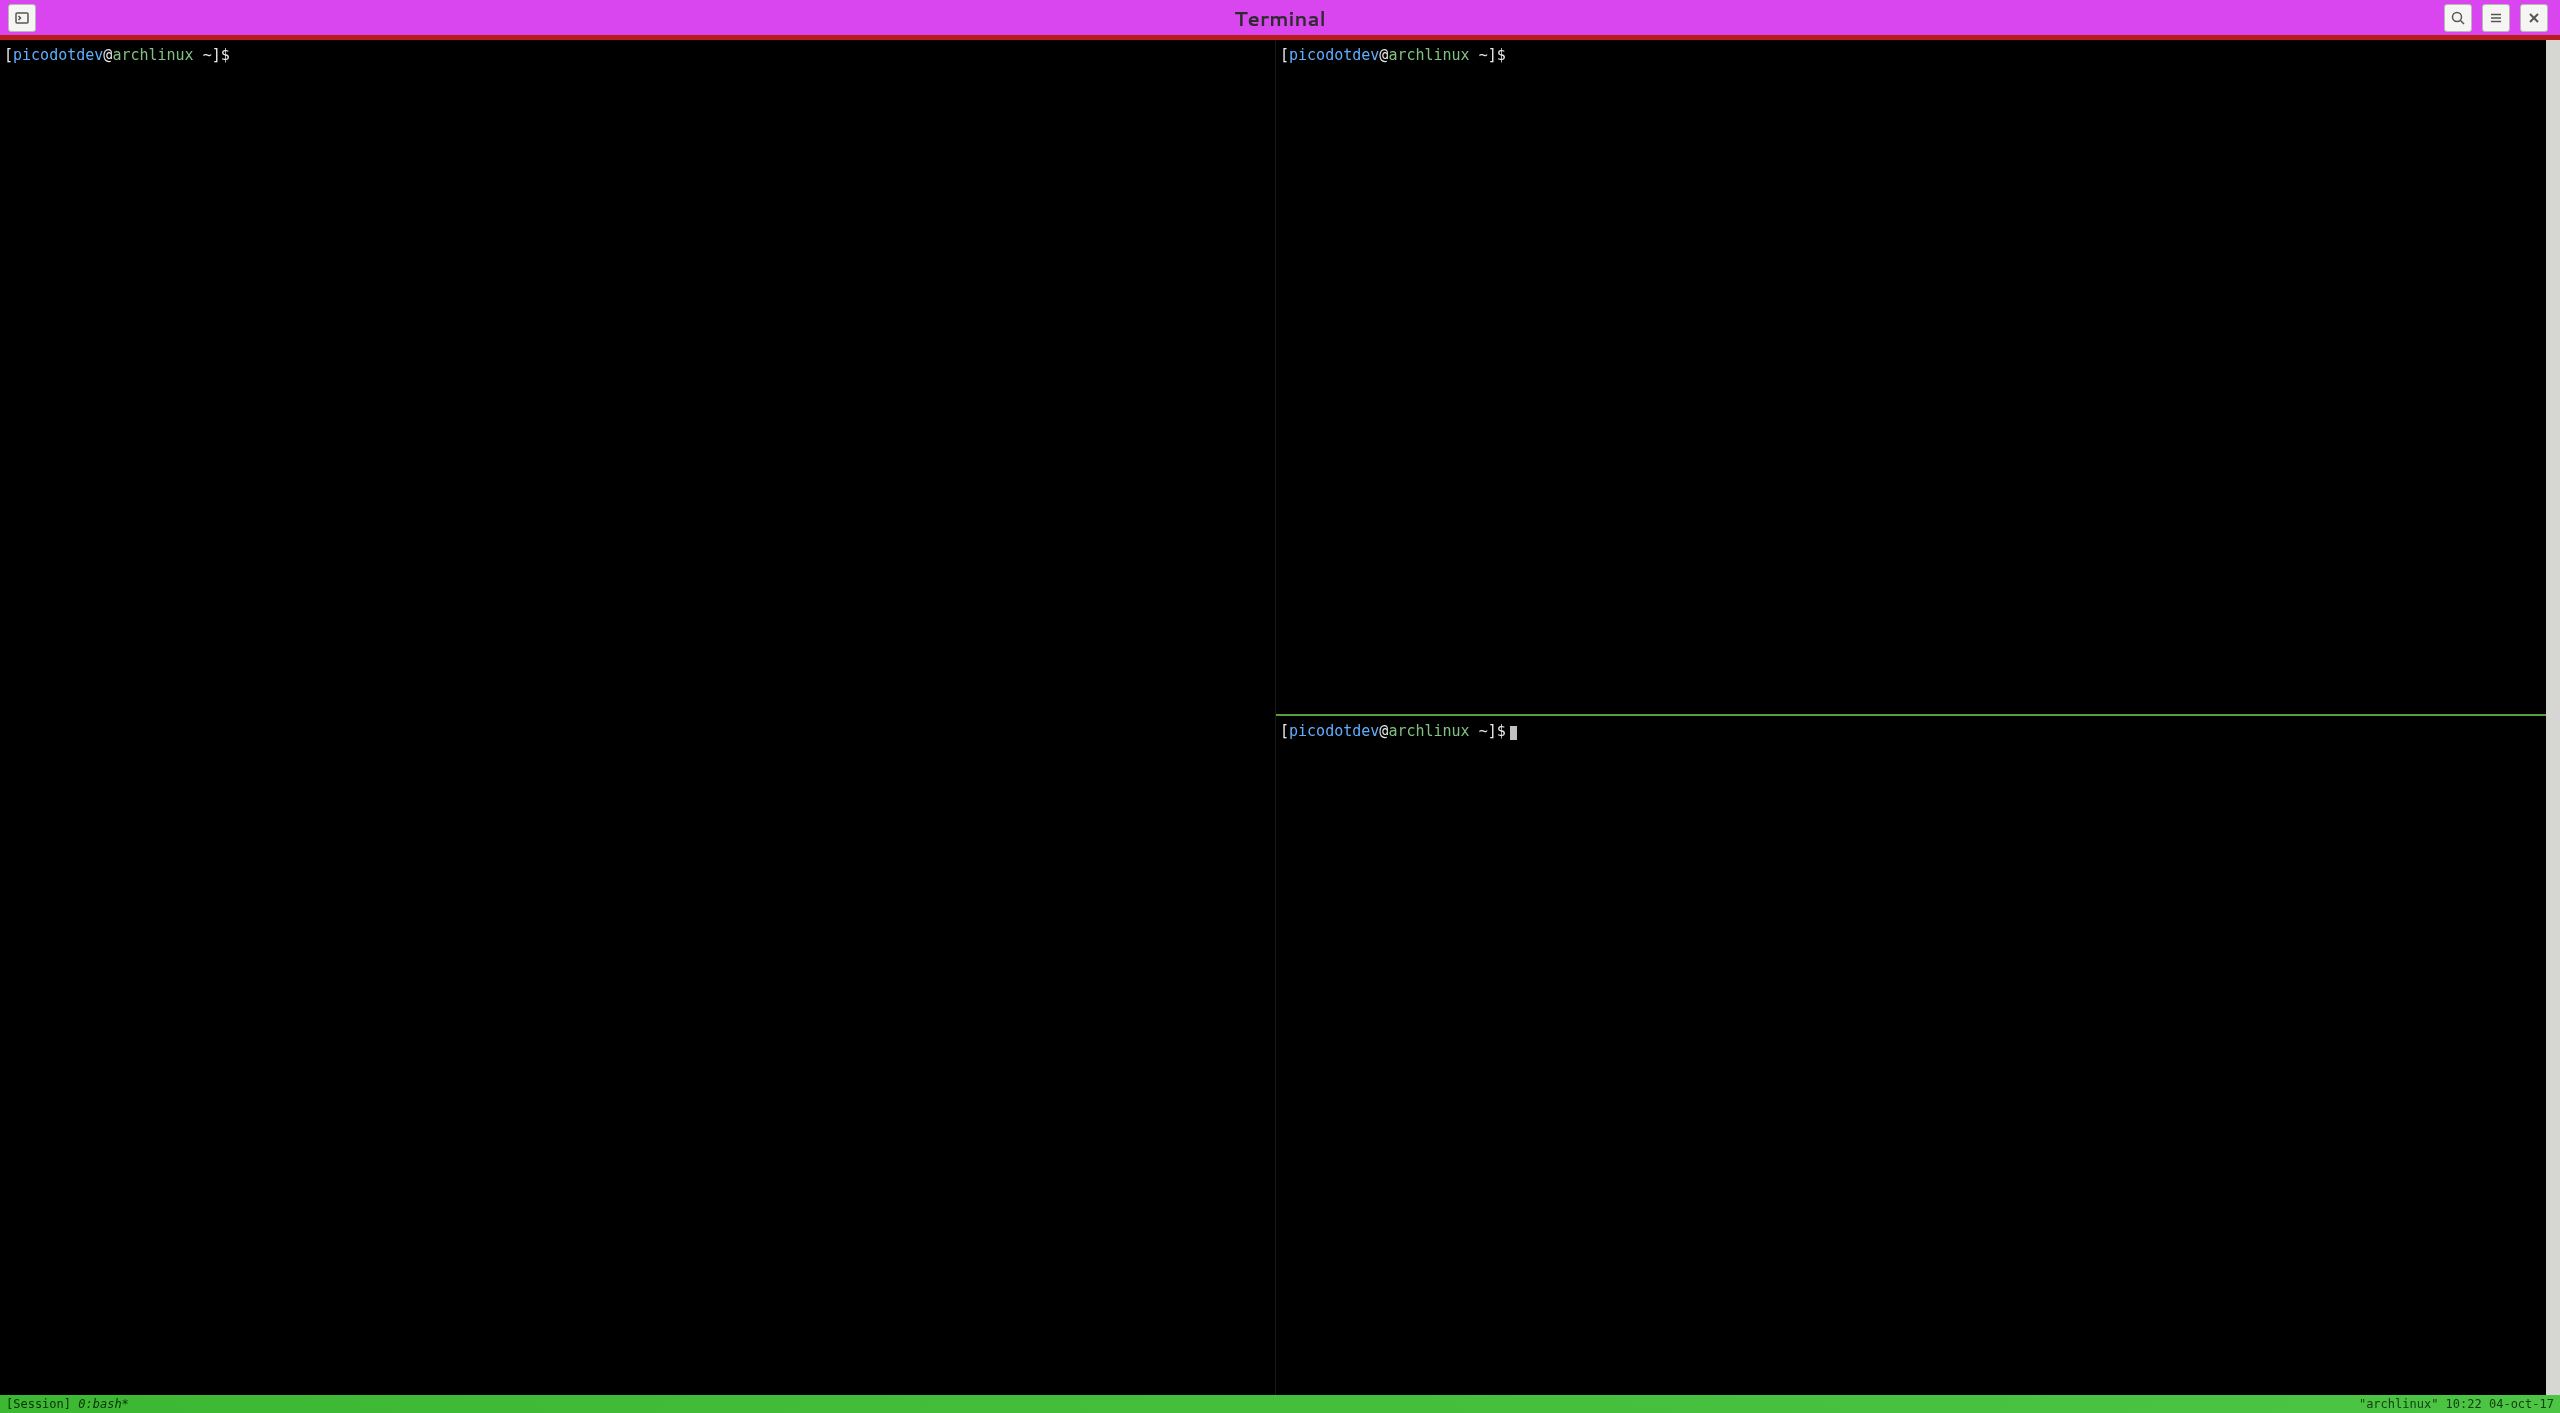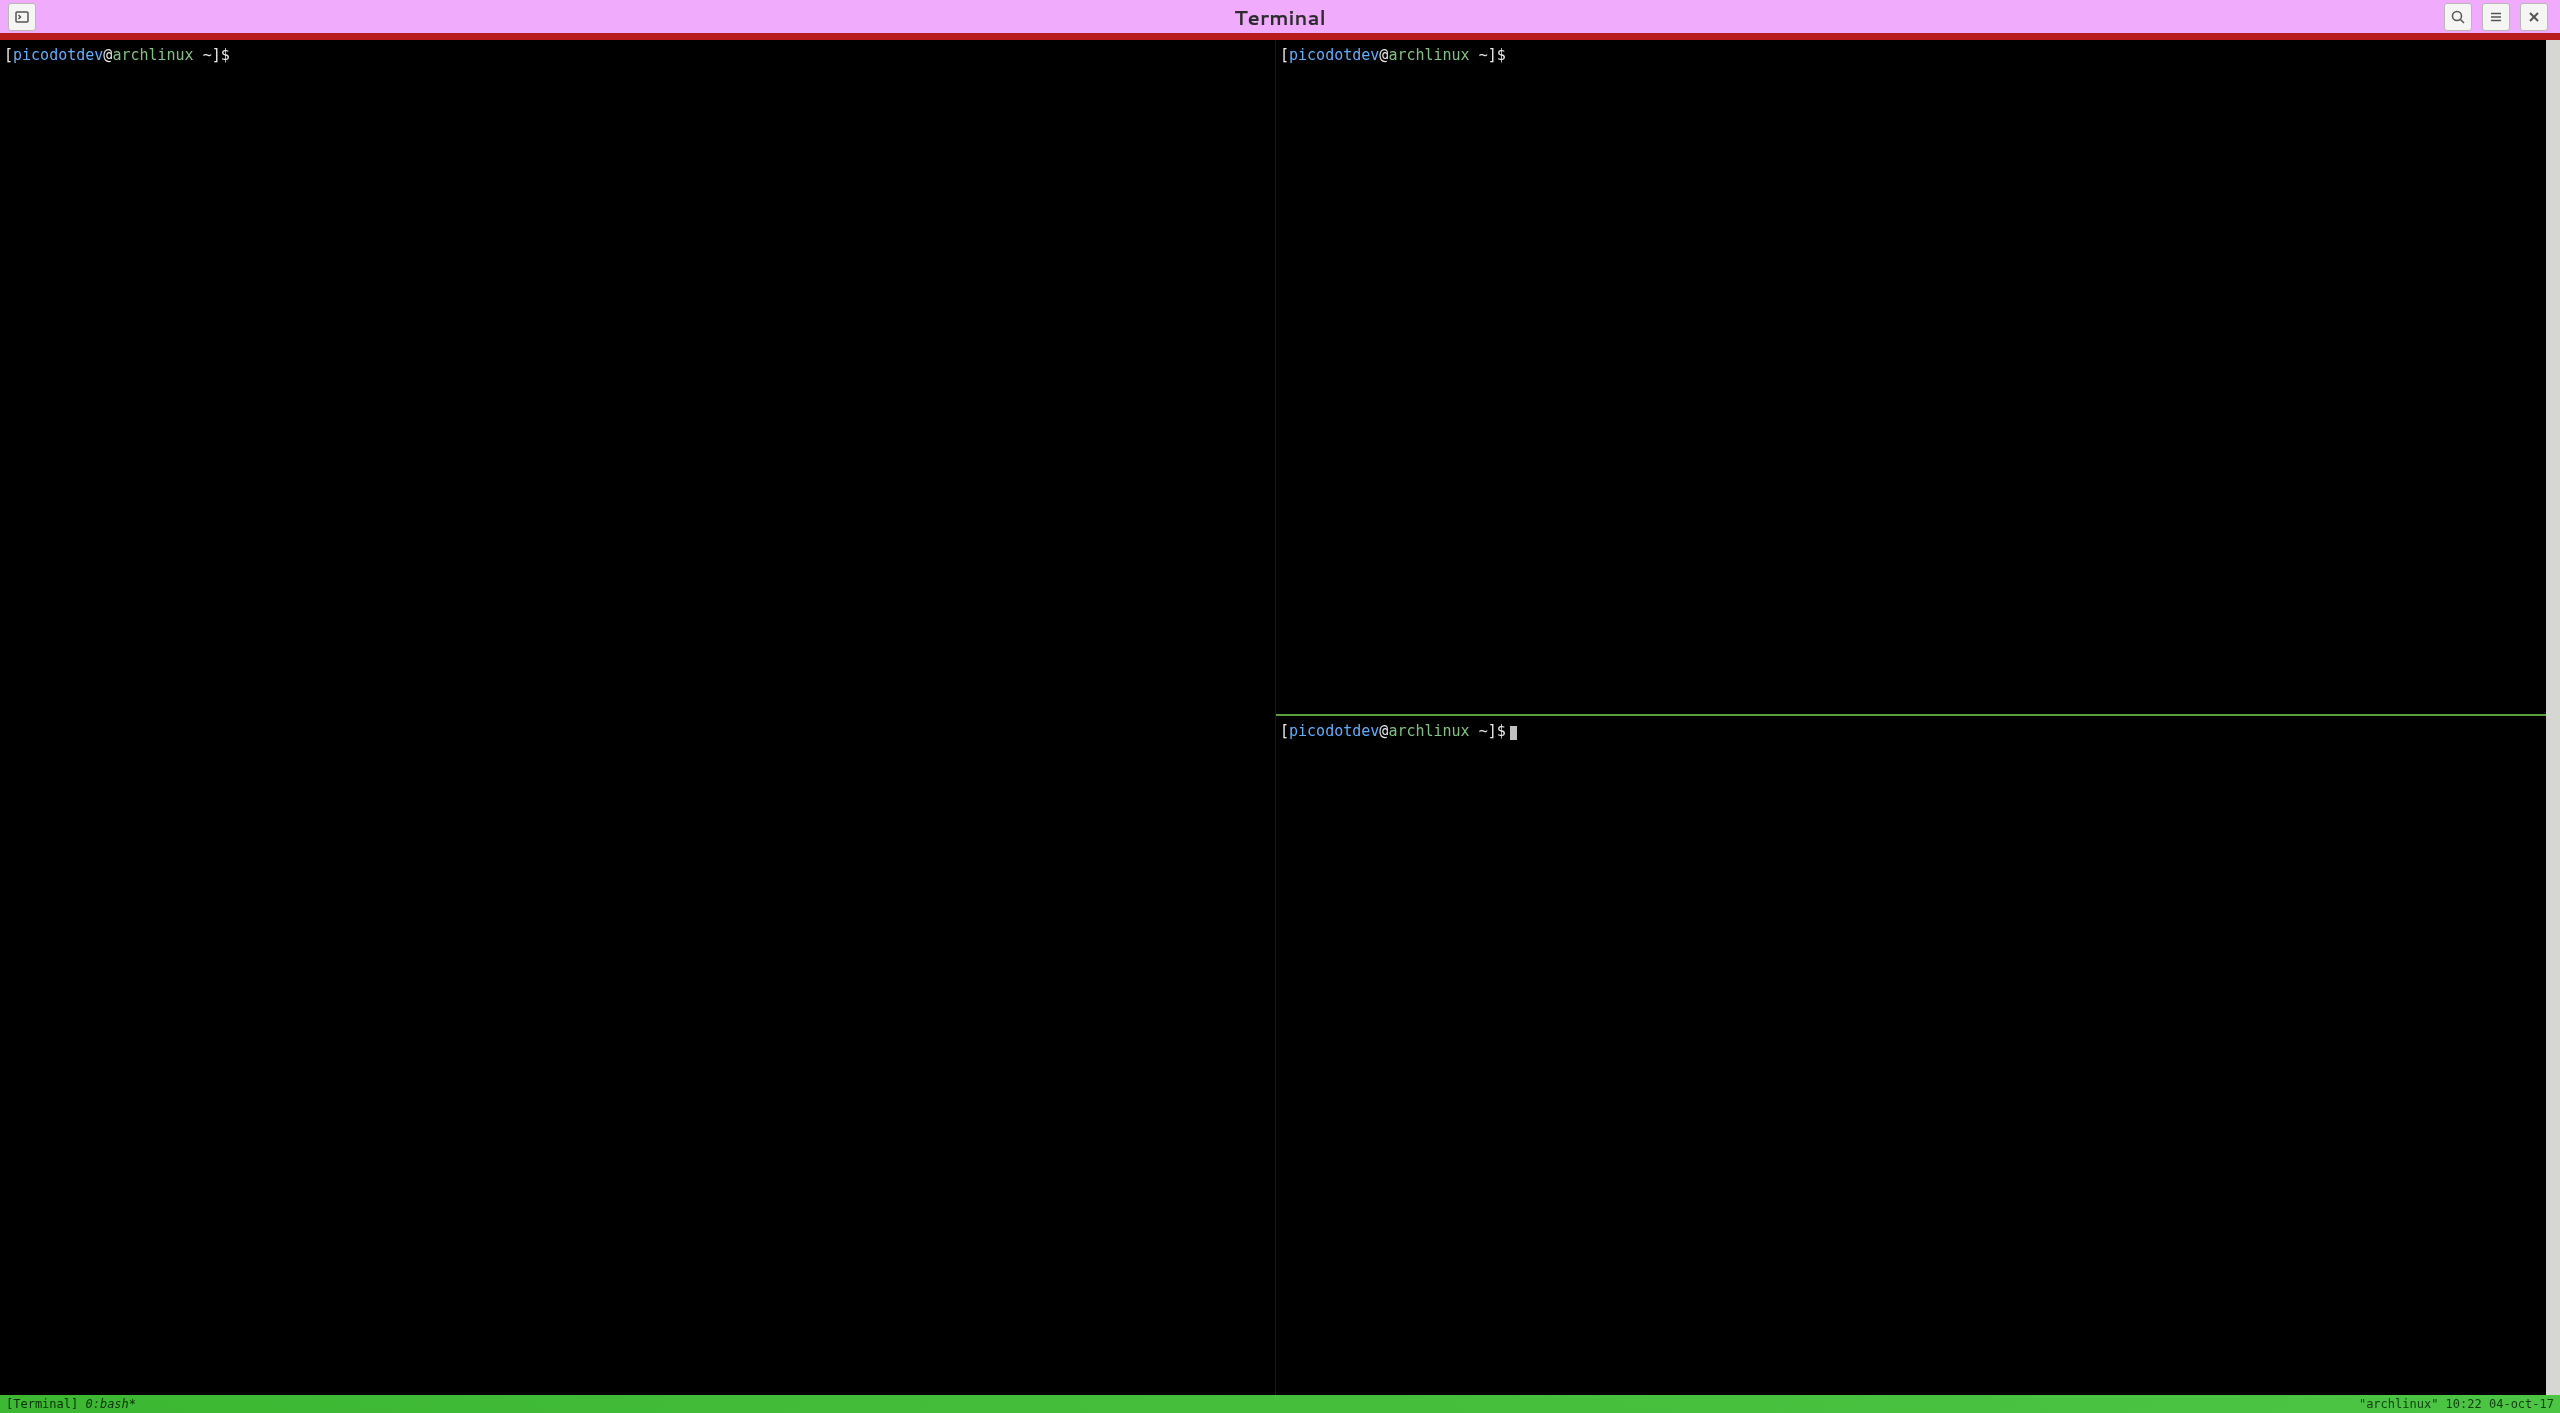--- a/index.html
+++ b/index.html
@@ -11,22 +11,22 @@
     body {
       font-family: monospace;
       background: #d6d6d3;
       width: 2560px;
       height: 1413px;
       overflow: hidden;
     }
     
     .titlebar {
       height: 40px;
-      background: #f0abfc;
-      border-bottom: 7px solid #b91c1c;
+      background: #d946ef;
+      border-bottom: 5px solid #b91c1c;
       display: flex;
       align-items: center;
       position: relative;
     }
     
     .titlebar-left {
       display: flex;
       align-items: center;
       padding-left: 8px;
     }
@@ -228,16 +228,16 @@
       <div class="pane-bottom-right">
         <div class="prompt-line"><span class="bracket">[</span><span class="user">picodotdev</span><span class="at">@</span><span class="host">archlinux</span><span class="path"> ~</span><span class="bracket">]</span><span class="dollar">$</span><span class="cursor-block"></span></div>
       </div>
     </div>
 
   </div>
 
   <div class="scrollbar-gutter"></div>
 
   <div class="statusbar">
-    <div class="statusbar-left"><span class="session-label">[Terminal]</span><span class="window-label"> 0:bash*</span></div>
+    <div class="statusbar-left"><span class="session-label">[Session]</span><span class="window-label"> 0:bash*</span></div>
     <div class="statusbar-right">"archlinux" 10:22 04-oct-17</div>
   </div>
 </div>
 
 </body></html>

